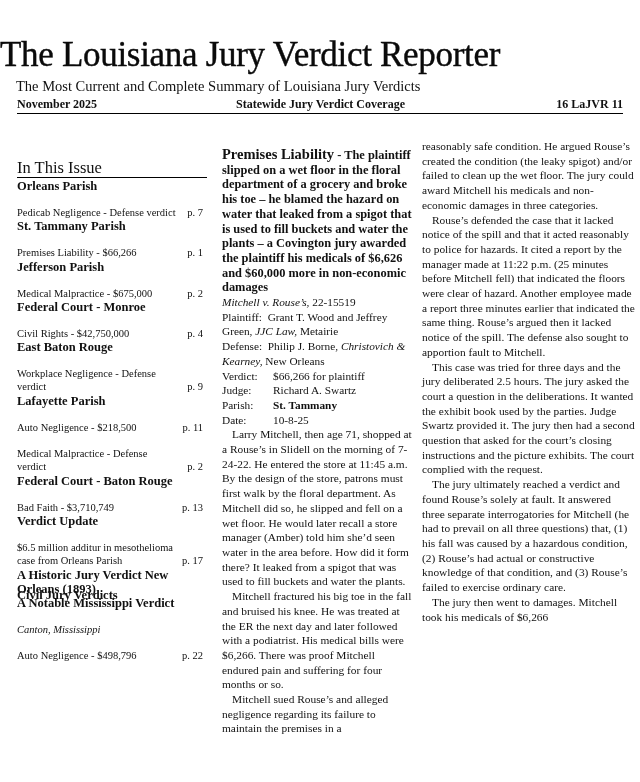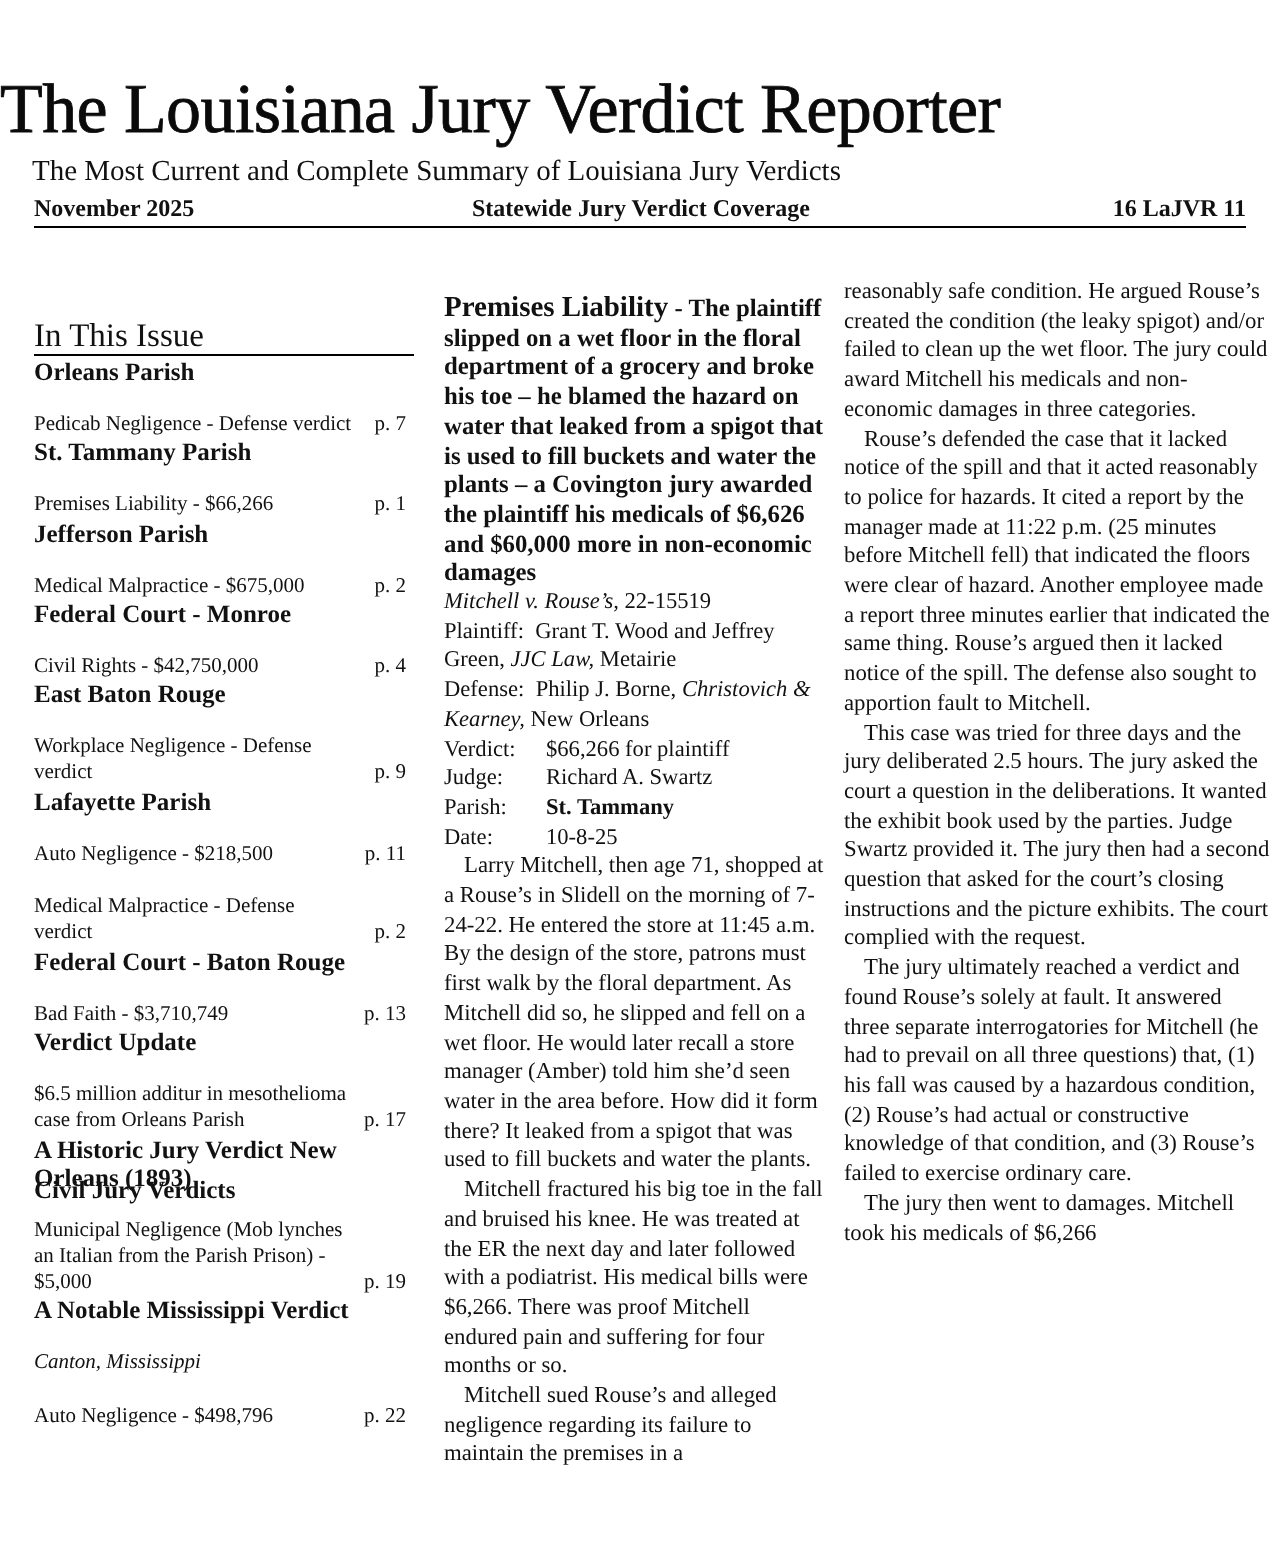--- a/index.html
+++ b/index.html
@@ -88,21 +88,20 @@
   <div class="toc-item"><span>Auto Negligence - $218,500</span><span class="pg">p. 11</span></div>
   <div class="toc-item"><span>Medical Malpractice - Defense verdict</span><span class="pg">p. 2</span></div>
 
   <div class="toc-section">Federal Court - Baton Rouge</div>
   <div class="toc-item"><span>Bad Faith - $3,710,749</span><span class="pg">p. 13</span></div>
 
   <div class="toc-section">Verdict Update</div>
   <div class="toc-item"><span>$6.5 million additur in mesothelioma case from Orleans Parish</span><span class="pg">p. 17</span></div>
 
   <div class="toc-section">A Historic Jury Verdict New Orleans (1893)</div>
-  <div class="toc-item"><span>Municipal Negligence (Mob lynches an Italian from the Parish Prison) - $5,000</span><span class="pg">p. 19</span></div>
 
   <div class="toc-section">A Notable Mississippi Verdict</div>
   <div class="toc-item"><span class="italic">Canton, Mississippi</span></div>
   <div class="toc-item"><span>Auto Negligence - $498,796</span><span class="pg">p. 22</span></div>
 </section>
 
 <aside class="promo">
   <h3>Civil Jury Verdicts</h3>
 </aside>
 

